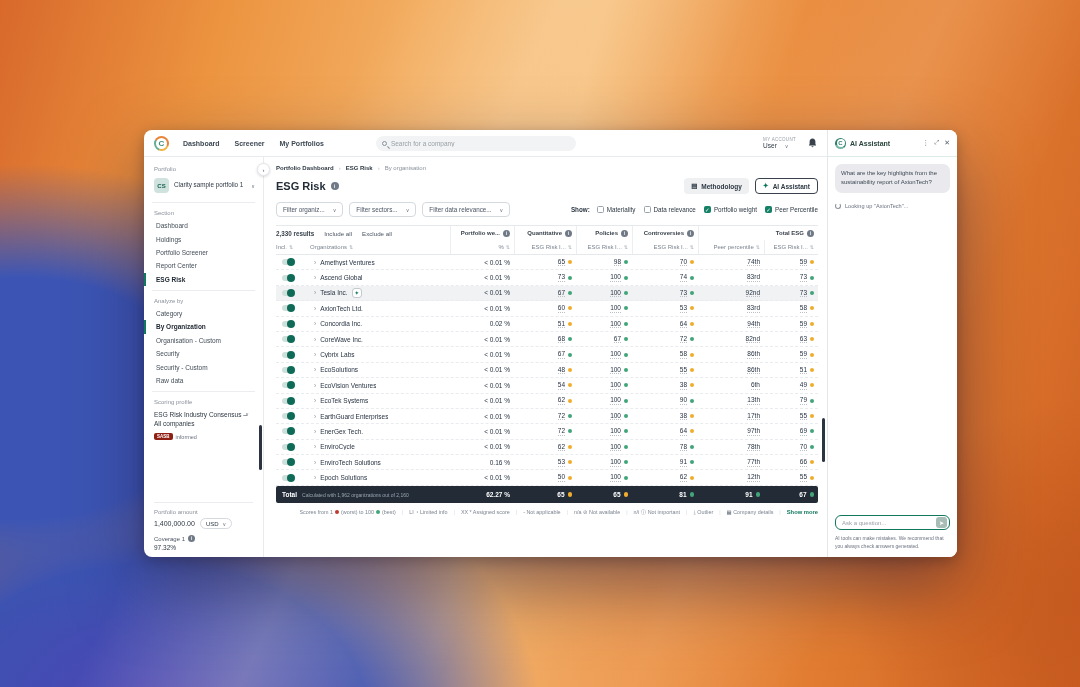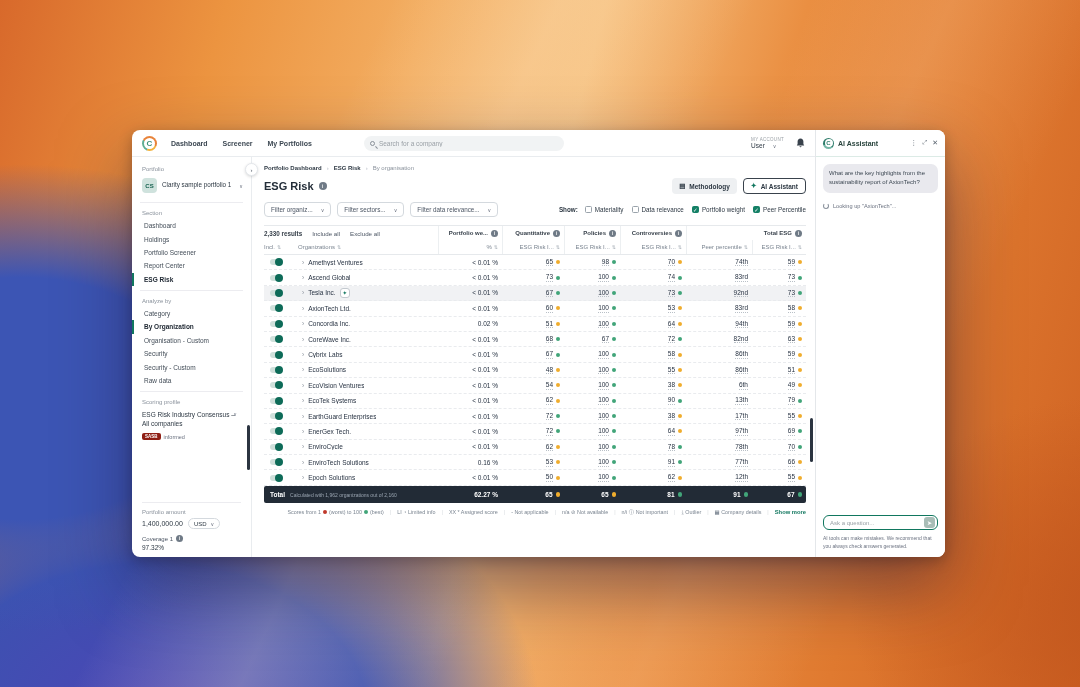--- a/index.html
+++ b/index.html
@@ -13,21 +13,21 @@
       radial-gradient(ellipse 42% 48% at 106% 88%, #c2571e, rgba(194,87,30,0) 65%),
       linear-gradient(105deg, #d8692b 0%, #ec9440 18%, #f3ae62 34%, #f6bf7c 48%, #ea8f42 64%, #e07a30 80%, #ce6122 100%);
   }
   .desktop::before {
     content:""; position:absolute; inset:0;
     background:
       linear-gradient(115deg, transparent 28%, rgba(255,236,205,.28) 40%, transparent 54%),
       linear-gradient(115deg, transparent 58%, rgba(255,214,170,.20) 68%, transparent 80%);
   }
   .window {
-    position:absolute; left:132px; top:130px; width:813px; height:427px;
+    position:absolute; left:144px; top:130px; width:813px; height:427px;
     background:#fff; border-radius:8px; overflow:hidden; display:flex;
     box-shadow:0 30px 70px rgba(30,20,60,.5), 0 4px 14px rgba(0,0,0,.25);
   }
   .main-wrap { flex:1; display:flex; flex-direction:column; min-width:0; }
   
   .navbar { height:27px; display:flex; align-items:center; padding:0 10px; border-bottom:1px solid #e9ecef; flex:0 0 auto; }
   .logo { width:15px; height:15px; border-radius:50%; position:relative; flex:0 0 auto;
           background:conic-gradient(#e8833a 0 110deg, #f2b23e 110deg 200deg, #5fae93 200deg 300deg, #e8833a 300deg 360deg); }
   .logo::after { content:"C"; position:absolute; inset:2px; background:#fff; border-radius:50%;
                  display:flex; align-items:center; justify-content:center; font-size:8px; font-weight:bold; color:#3f8f78; }

